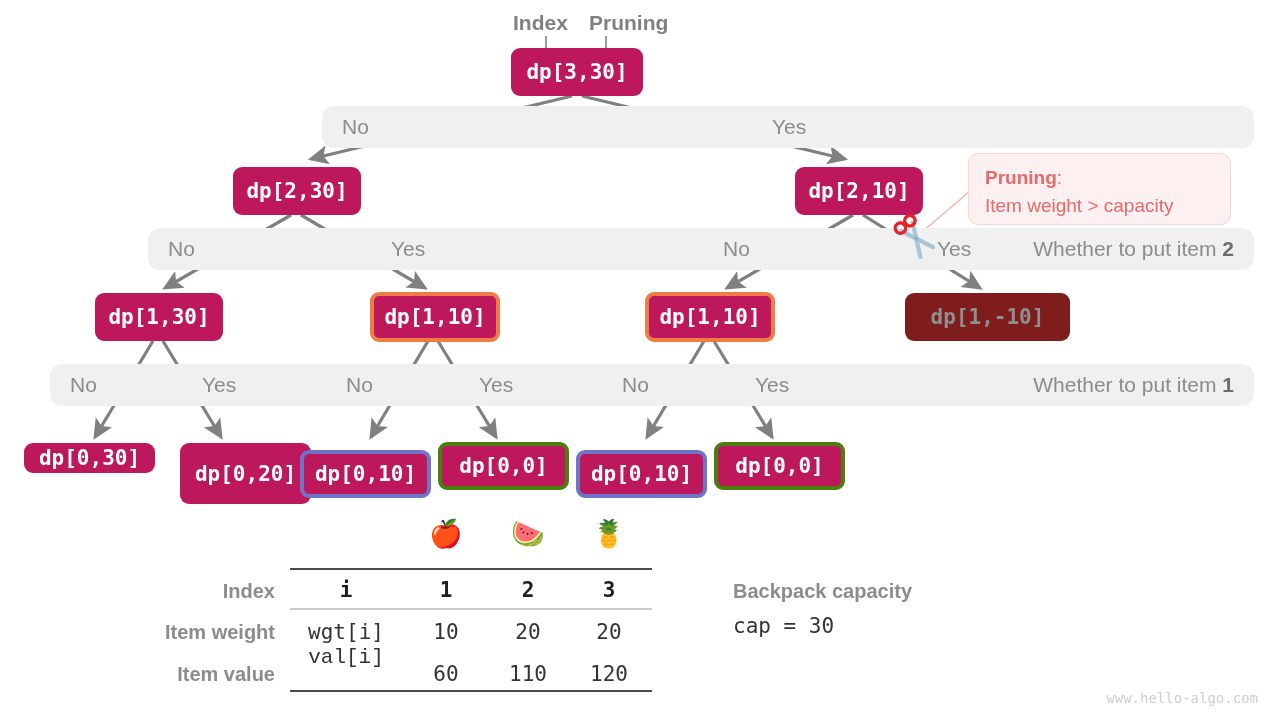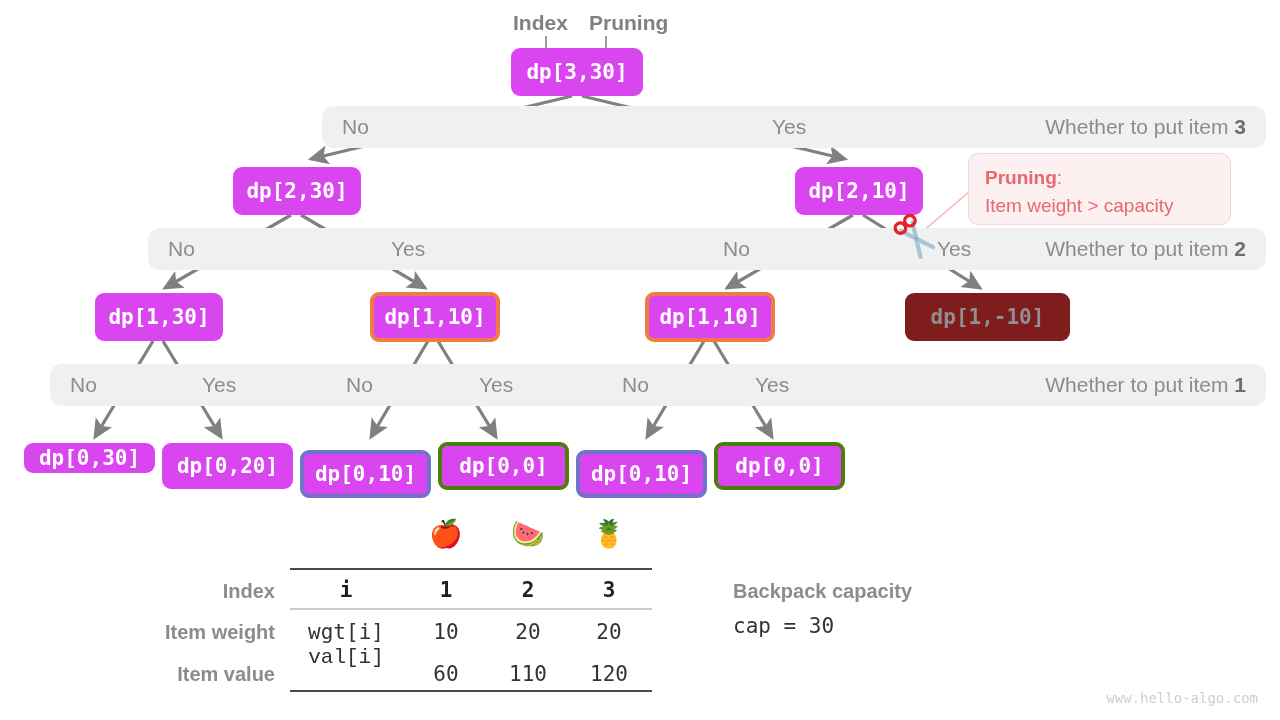--- a/index.html
+++ b/index.html
@@ -7,30 +7,30 @@
     width:1280px;height:720px;background:#ffffff;
     font-family:"Liberation Sans",sans-serif;
     position:relative;overflow:hidden;
   }
   #stage{position:absolute;left:0;top:0;width:1280px;height:720px;}
   svg.edges{position:absolute;left:0;top:0;width:1280px;height:720px;pointer-events:none;}
 
   
   .band{
     position:absolute;background:#f0f0f0;border-radius:12px;
-    color:#8c8c8c;font-size:21px;padding-left:12px;
+    color:#8c8c8c;font-size:21px;
   }
   .band .lbl{position:absolute;top:50%;transform:translateY(-50%);white-space:nowrap;}
   .band .right{right:20px;}
   .band .right b{color:#6e6e6e;font-weight:bold;}
 
   
   .node{
     position:absolute;box-sizing:border-box;
-    background:#d946ef;color:#ffffff;
+    background:#be185d;color:#ffffff;
     font-family:"DejaVu Sans Mono","Liberation Mono",monospace;
     font-size:21px;font-weight:bold;letter-spacing:0px;
     display:flex;align-items:center;justify-content:center;
     border-radius:9px;
   }
   .node.orange{border:4px solid #ef7b45;}
   .node.purple{border:4px solid #6f74c9;margin-top:8px;}
   .node.blue{border:4px solid #4d7c0f;}
   .node.muted{background:#7f1d1d;color:#8f8f8f;border:none;}
 
@@ -114,21 +114,20 @@
   <div class="hdr" style="left:513px;top:11px;">Index</div>
   <div class="hdr" style="left:589px;top:11px;">Pruning</div>
   <svg style="position:absolute;left:540px;top:36px;width:120px;height:22px;">
     <line x1="6" y1="0" x2="6" y2="18" stroke="#808080" stroke-width="1.6"></line>
     <line x1="66" y1="0" x2="66" y2="18" stroke="#808080" stroke-width="1.6"></line>
   </svg>
 
   <div class="band" style="left:322px;top:106px;width:932px;height:42px;">
     <span class="lbl" style="left:20px;">No</span>
     <span class="lbl" style="left:450px;">Yes</span>
-    <span class="lbl right"><span>Whether to put item </span><b>3</b></span>
   </div>
 
   <div class="band" style="left:148px;top:228px;width:1106px;height:42px;">
     <span class="lbl" style="left:20px;">No</span>
     <span class="lbl" style="left:243px;">Yes</span>
     <span class="lbl" style="left:575px;">No</span>
     <span class="lbl" style="left:789px;">Yes</span>
     <span class="lbl right"><span>Whether to put item </span><b>2</b></span>
   </div>
 
@@ -146,21 +145,21 @@
 
   <div class="node" style="left:233px;top:167px;width:128px;height:48px;">dp[2,30]</div>
   <div class="node" style="left:795px;top:167px;width:128px;height:48px;">dp[2,10]</div>
 
   <div class="node" style="left:95px;top:293px;width:128px;height:48px;">dp[1,30]</div>
   <div class="node orange" style="left:370px;top:292px;width:130px;height:50px;">dp[1,10]</div>
   <div class="node orange" style="left:645px;top:292px;width:130px;height:50px;">dp[1,10]</div>
   <div class="node muted" style="left:905px;top:293px;width:165px;height:48px;">dp[1,-10]</div>
 
   <div class="node" style="left:24px;top:443px;width:131px;height:30px;">dp[0,30]</div>
-  <div class="node" style="left:162px;top:443px;width:131px;height:46px;">dp[0,20]</div>
+  <div class="node" style="left:180px;top:443px;width:131px;height:61px;">dp[0,20]</div>
   <div class="node purple" style="left:300px;top:442px;width:131px;height:48px;">dp[0,10]</div>
   <div class="node blue" style="left:438px;top:442px;width:131px;height:48px;">dp[0,0]</div>
   <div class="node purple" style="left:576px;top:442px;width:131px;height:48px;">dp[0,10]</div>
   <div class="node blue" style="left:714px;top:442px;width:131px;height:48px;">dp[0,0]</div>
 
   <div class="callout" style="left:968px;top:153px;width:263px;height:72px;">
     <div><b>Pruning</b><span>:</span></div>
     <div>Item weight &gt; capacity</div>
   </div>
 

